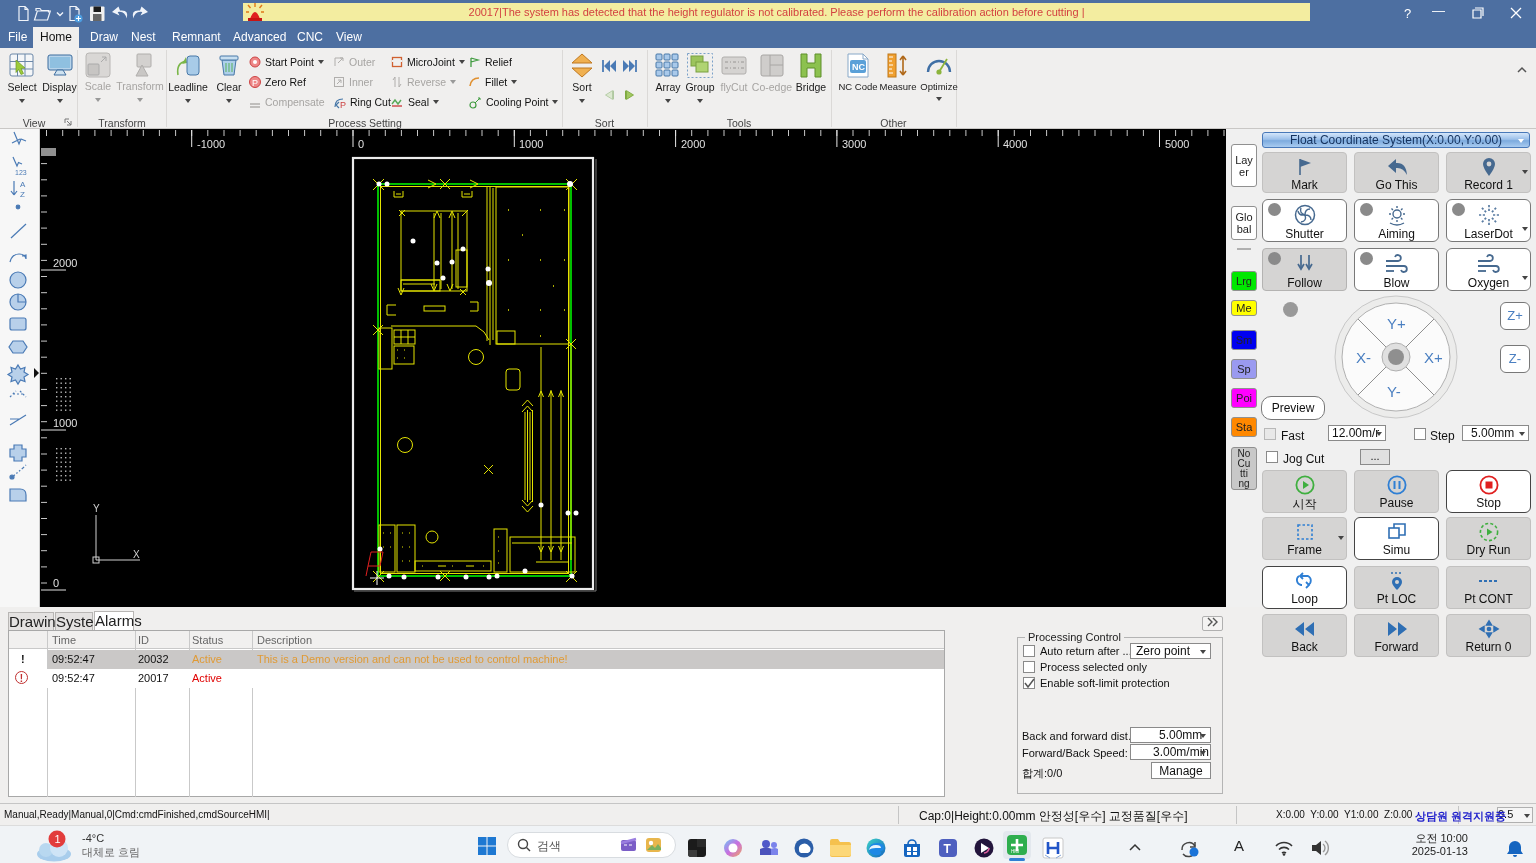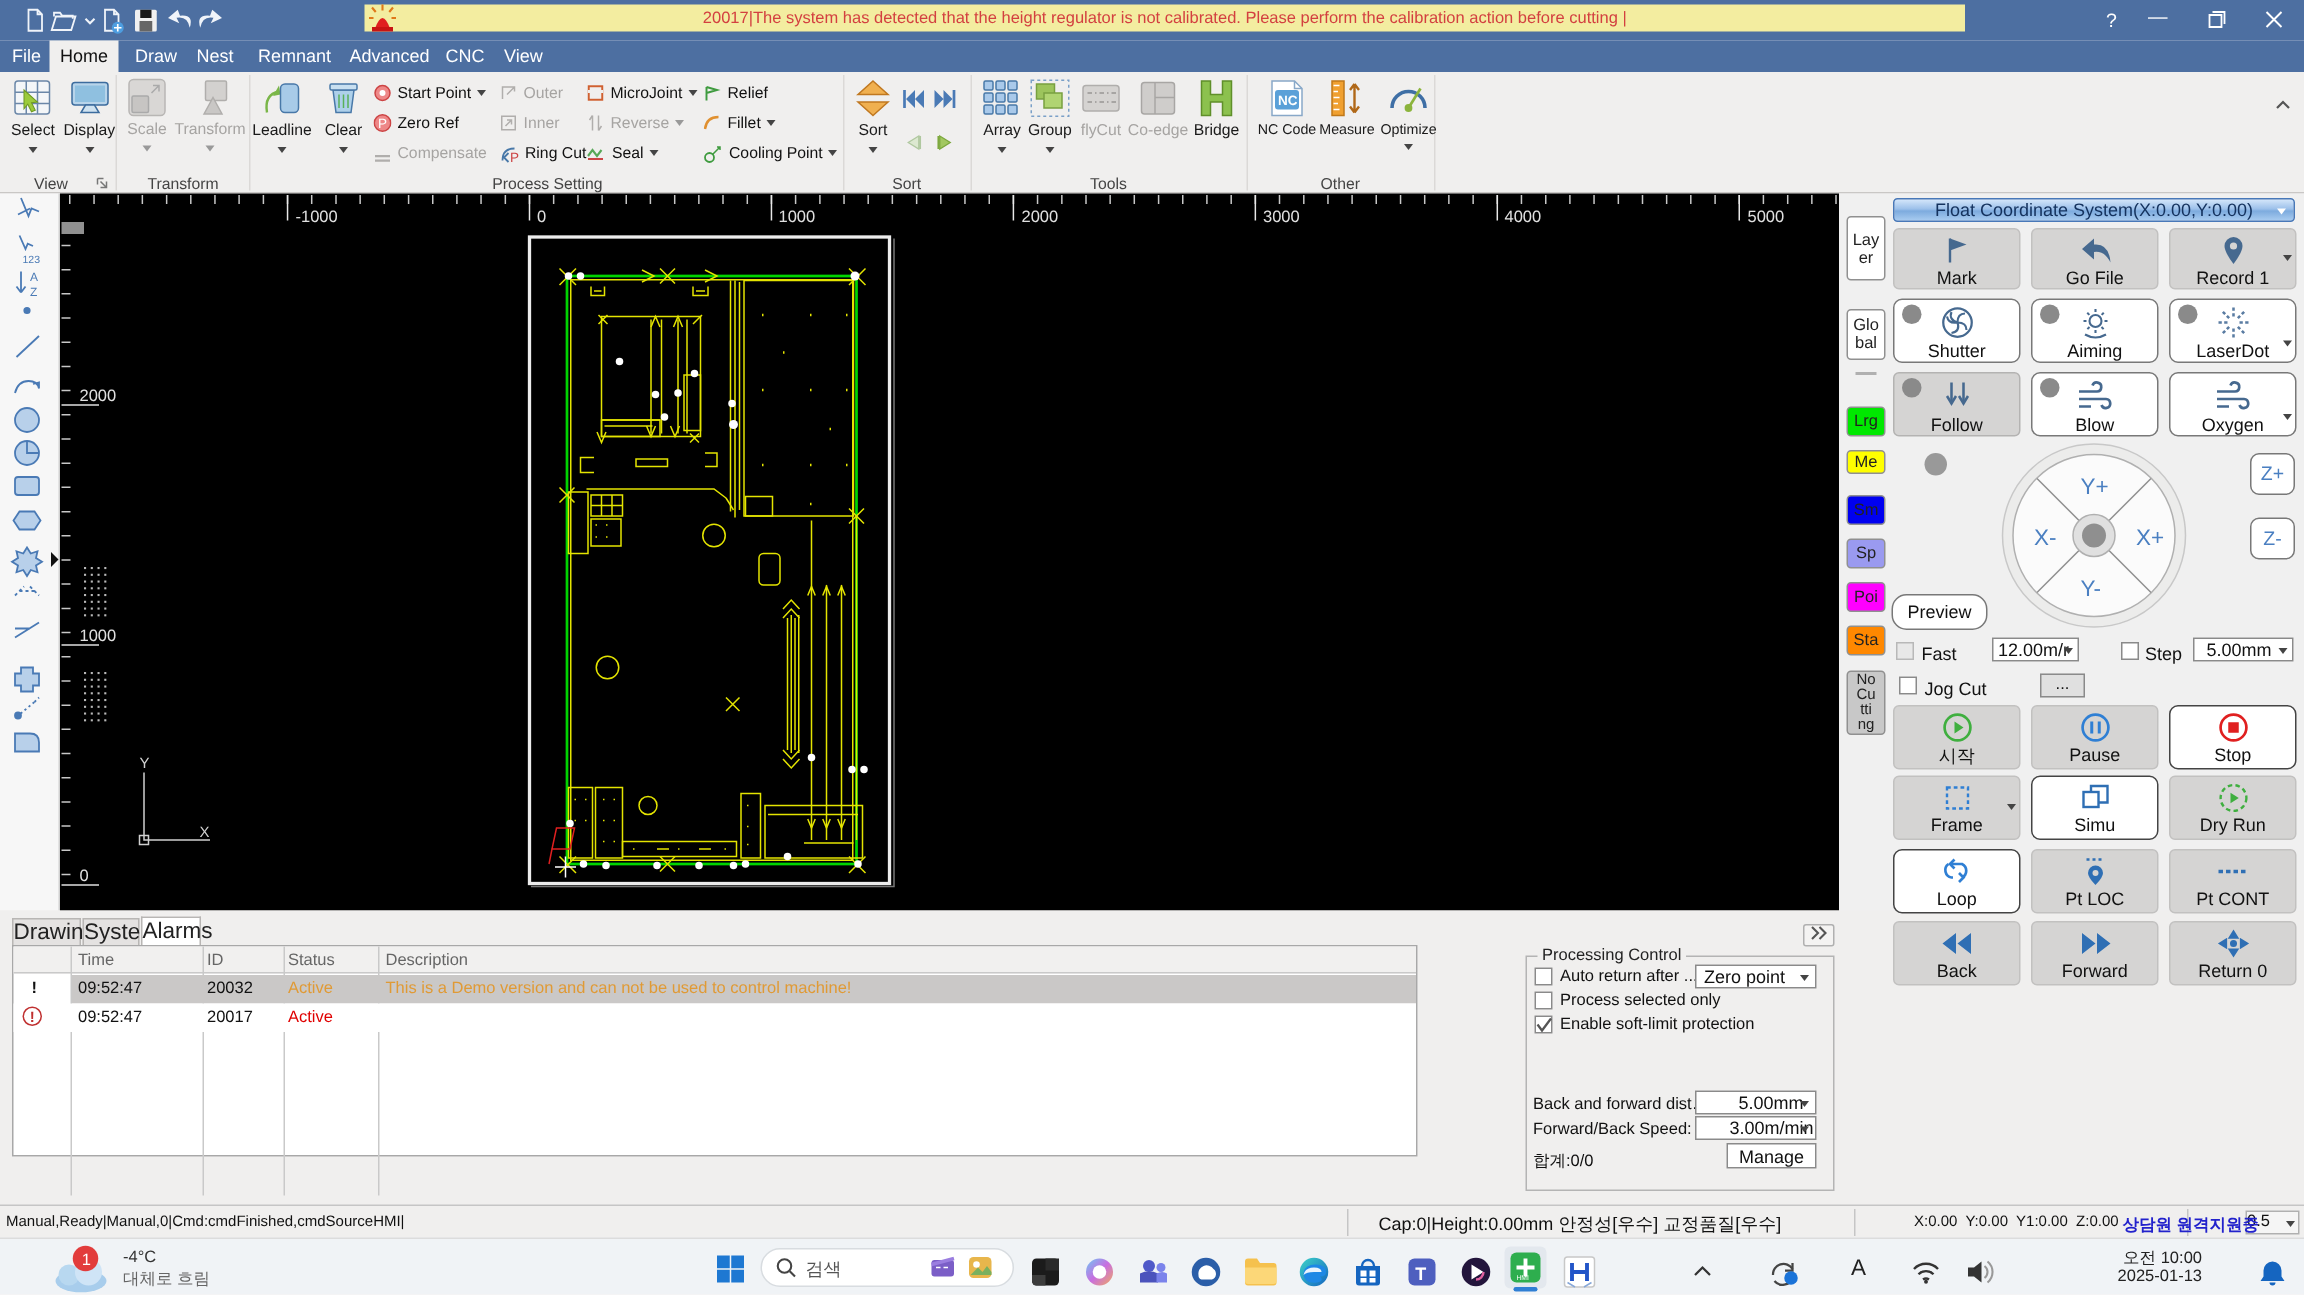--- a/index.html
+++ b/index.html
@@ -31,21 +31,21 @@
 
 #rightpanel{position:absolute;left:1226px;top:129px;width:310px;height:478px;background:#f0f0f0}
 .graybtn{position:absolute;width:85px;height:43px;background:#d5d4d3;border:1px solid #c2c1c0;border-radius:4px;text-align:center;font-size:12px}
 .whitebtn{position:absolute;width:85px;height:43px;background:#fff;border:1px solid #787878;border-radius:6px;text-align:center;font-size:12px}
 .bico{display:block;margin:4px auto 1px}
 .ddl{position:absolute;background:#fff;border:1px solid #8a8a8a;font-size:12px;display:flex;align-items:center}
 .cb{position:absolute;width:12px;height:12px;background:#fff;border:1px solid #8a8a8a}
 
 #bottom{position:absolute;left:0;top:607px;width:1226px;height:196px;background:#f0efee}
 .btab{position:absolute;top:612px;height:19px;background:#e4e2e1;border:1px solid #b8b6b4;font-size:15px;text-align:center;line-height:17px;color:#222}
-#alarmtbl{position:absolute;left:8px;top:630px;width:937px;height:141px;background:#fff;border:1px solid #a8a8a8}
+#alarmtbl{position:absolute;left:8px;top:630px;width:937px;height:167px;background:#fff;border:1px solid #a8a8a8}
 .th{position:absolute;top:0;height:18px;line-height:18px;color:#666;font-size:11px}
 .tcol{position:absolute;top:0;width:1px;height:166px;background:#c9c9c9}
 .trow{position:absolute;left:0;width:935px;height:19px;font-size:11px;line-height:19px;white-space:nowrap}
 
 #statusbar{position:absolute;left:0;top:803px;width:1536px;height:22px;background:#f0efee;border-top:1px solid #c5c5c5;font-size:11px}
 
 #taskbar{position:absolute;left:0;top:825px;width:1536px;height:38px;background:#f0f3f6;border-top:1px solid #dcdcdc}
 </style></head>
 <body>
 <div id="app">
@@ -601,21 +601,21 @@
   <svg class="bico" width="20" height="20" viewBox="0 0 20 20">
         <path d="M5,2 v16" stroke="#46698f" stroke-width="1.6"></path>
         <path d="M5,2 l11,4 l-11,4 z" fill="#46698f"></path>
       </svg>
   <div>Mark</div>
     </div>
 <div class="graybtn" style="left:1354px;top:152px;height:41px">
   <svg class="bico" width="26" height="20" viewBox="0 0 26 20">
         <path d="M4,9 L12,2 V6 q10,-1 11,12 q-4,-8 -11,-7 v5 z" fill="#46698f"></path>
       </svg>
-  <div>Go File</div>
+  <div>Go This</div>
     </div>
 <div class="graybtn" style="left:1446px;top:152px;height:41px">
   <svg class="bico" width="16" height="20" viewBox="0 0 16 20">
         <path d="M8,1 a6,6 0 0 1 6,6 q0,4 -6,12 q-6,-8 -6,-12 a6,6 0 0 1 6,-6 z" fill="#46698f"></path>
         <circle cx="8" cy="7" r="2.4" fill="#d5d4d3"></circle>
       </svg>
   <div>Record 1</div>
     </div>
 <span class="chev" style="position:absolute;left:1522px;top:170px"></span>
 

